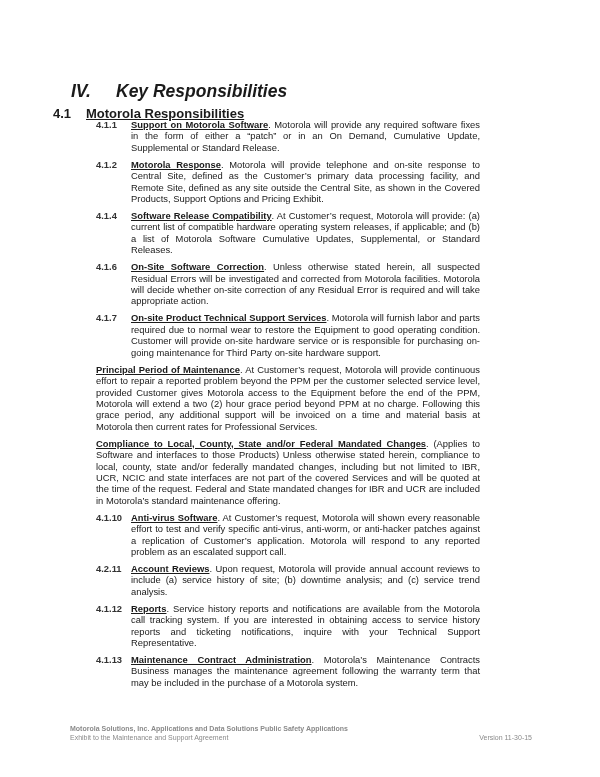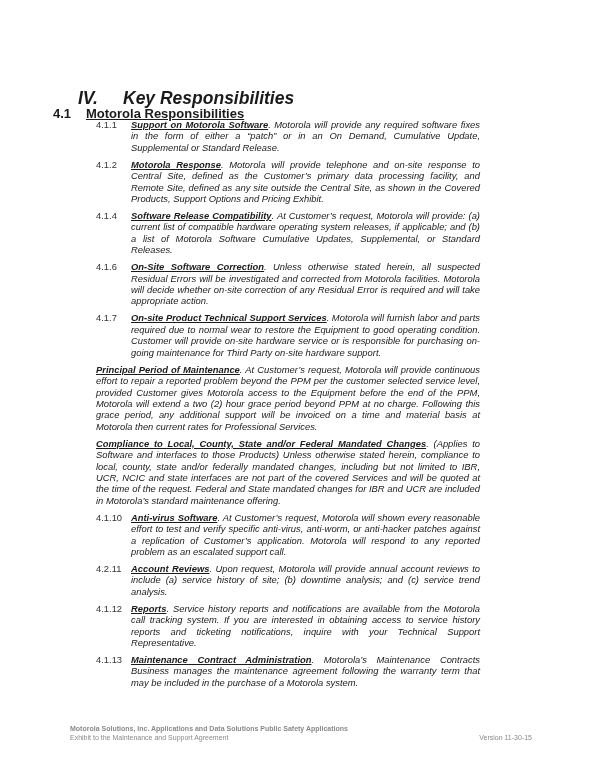--- a/index.html
+++ b/index.html
@@ -1,29 +1,29 @@
 <!DOCTYPE html>
 <html><head>
 <meta charset="utf-8">
 <style>
   html, body { margin: 0; padding: 0; background: #ffffff; }
   body { width: 600px; height: 777px; position: relative; overflow: hidden;
          font-family: "Liberation Sans", sans-serif; color: #1a1a1a; }
   .page { position: absolute; left: 0; top: 0; width: 600px; height: 777px; }
   .section-title { position: absolute; left: 70px; top: 80px; font-size: 17.5px;
-         font-weight: bold; font-style: italic; margin: 8px; white-space: nowrap; }
+         font-weight: bold; font-style: italic; margin: 1px; white-space: nowrap; }
   .section-title .num { display: inline-block; width: 45px; }
   .sub-heading { position: absolute; left: 53px; top: 106px; font-size: 13px;
          font-weight: bold; margin: 0; white-space: nowrap; }
   .sub-heading .num { display: inline-block; width: 33px; }
   .sub-heading .txt { text-decoration: underline; }
   .items { position: absolute; left: 96px; top: 119px; width: 384px; }
   .item { display: flex; font-size: 9.4px; line-height: 11.4px; margin-bottom: 5.6px; }
-  .item .inum { flex: 0 0 35px; color: #333; }
-  .item .ibody { flex: 1; text-align: justify; font-style: italic; }
+  .item .inum { flex: 0 0 35px; color: #333; font-weight: bold; }
+  .item .ibody { flex: 1; text-align: justify; }
   .item .ihead { font-weight: bold; text-decoration: underline; }
   .footer { position: absolute; left: 70px; top: 724px; width: 462px; font-size: 7px;
          color: #8a8a8a; line-height: 9px; }
   .footer .l1 { font-weight: bold; }
   .footer .ver { position: absolute; right: 0; top: 9px; }
 </style>
 </head>
 <body>
 
 <div class="page">

